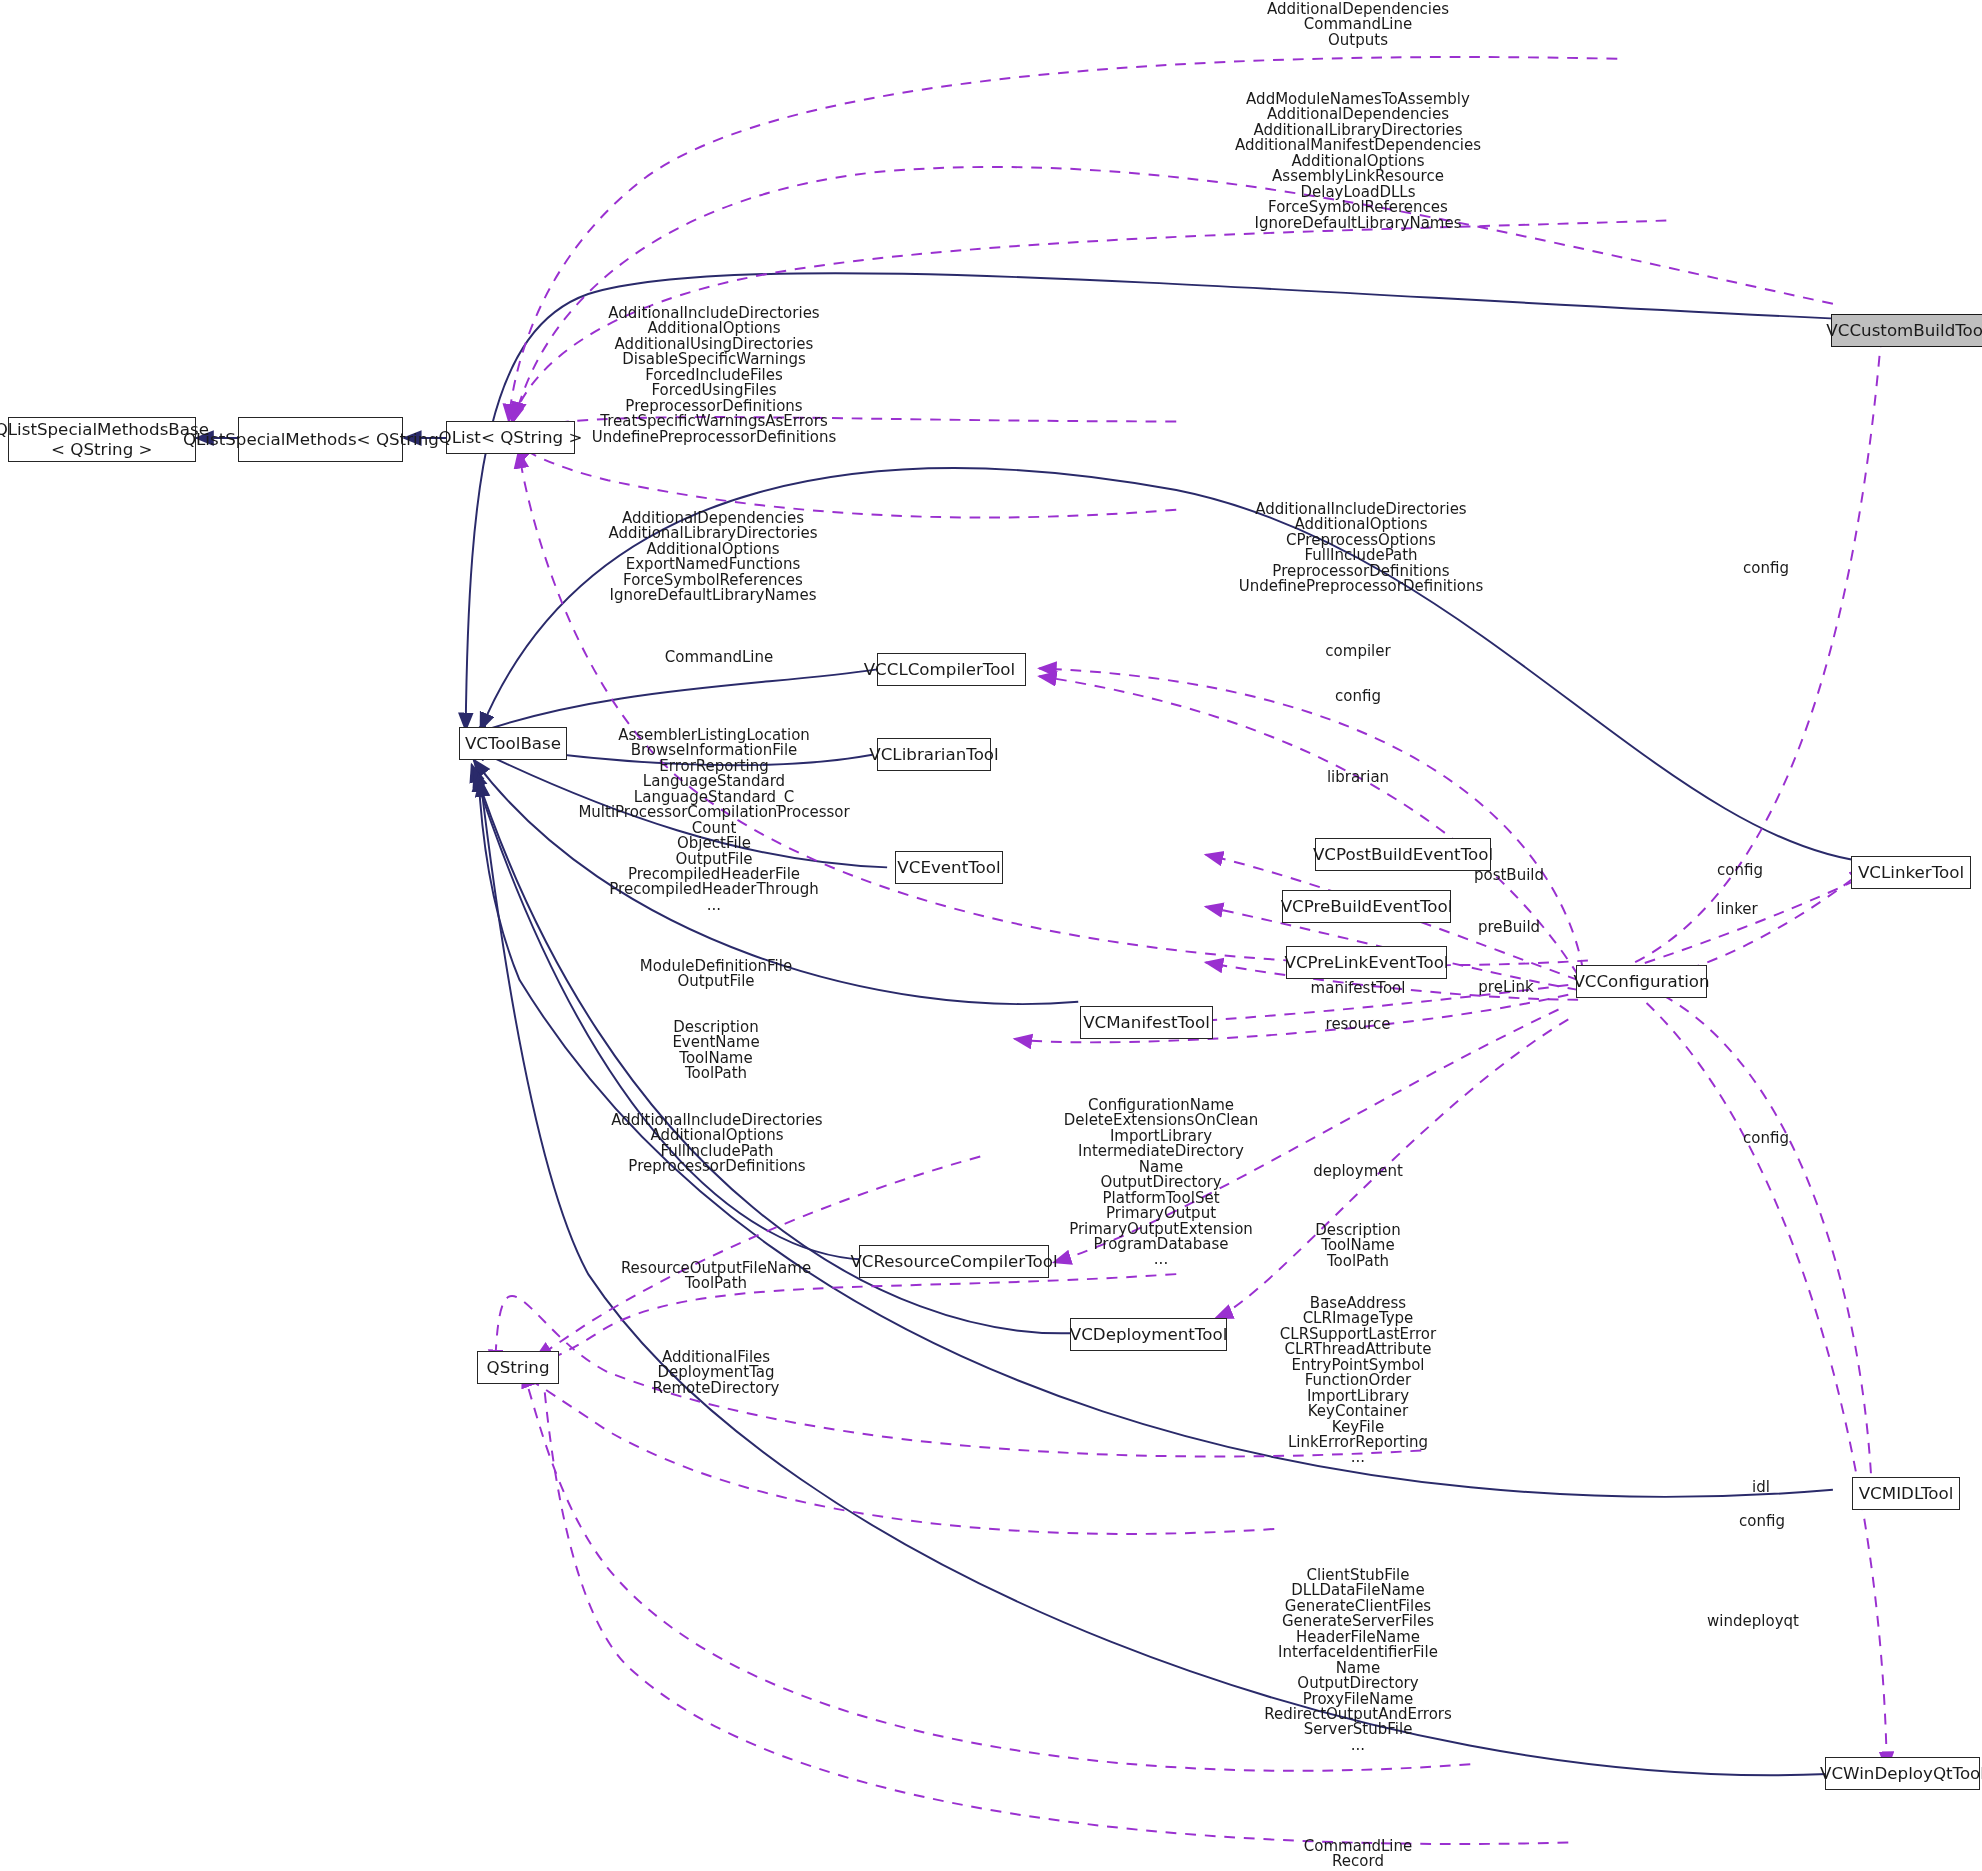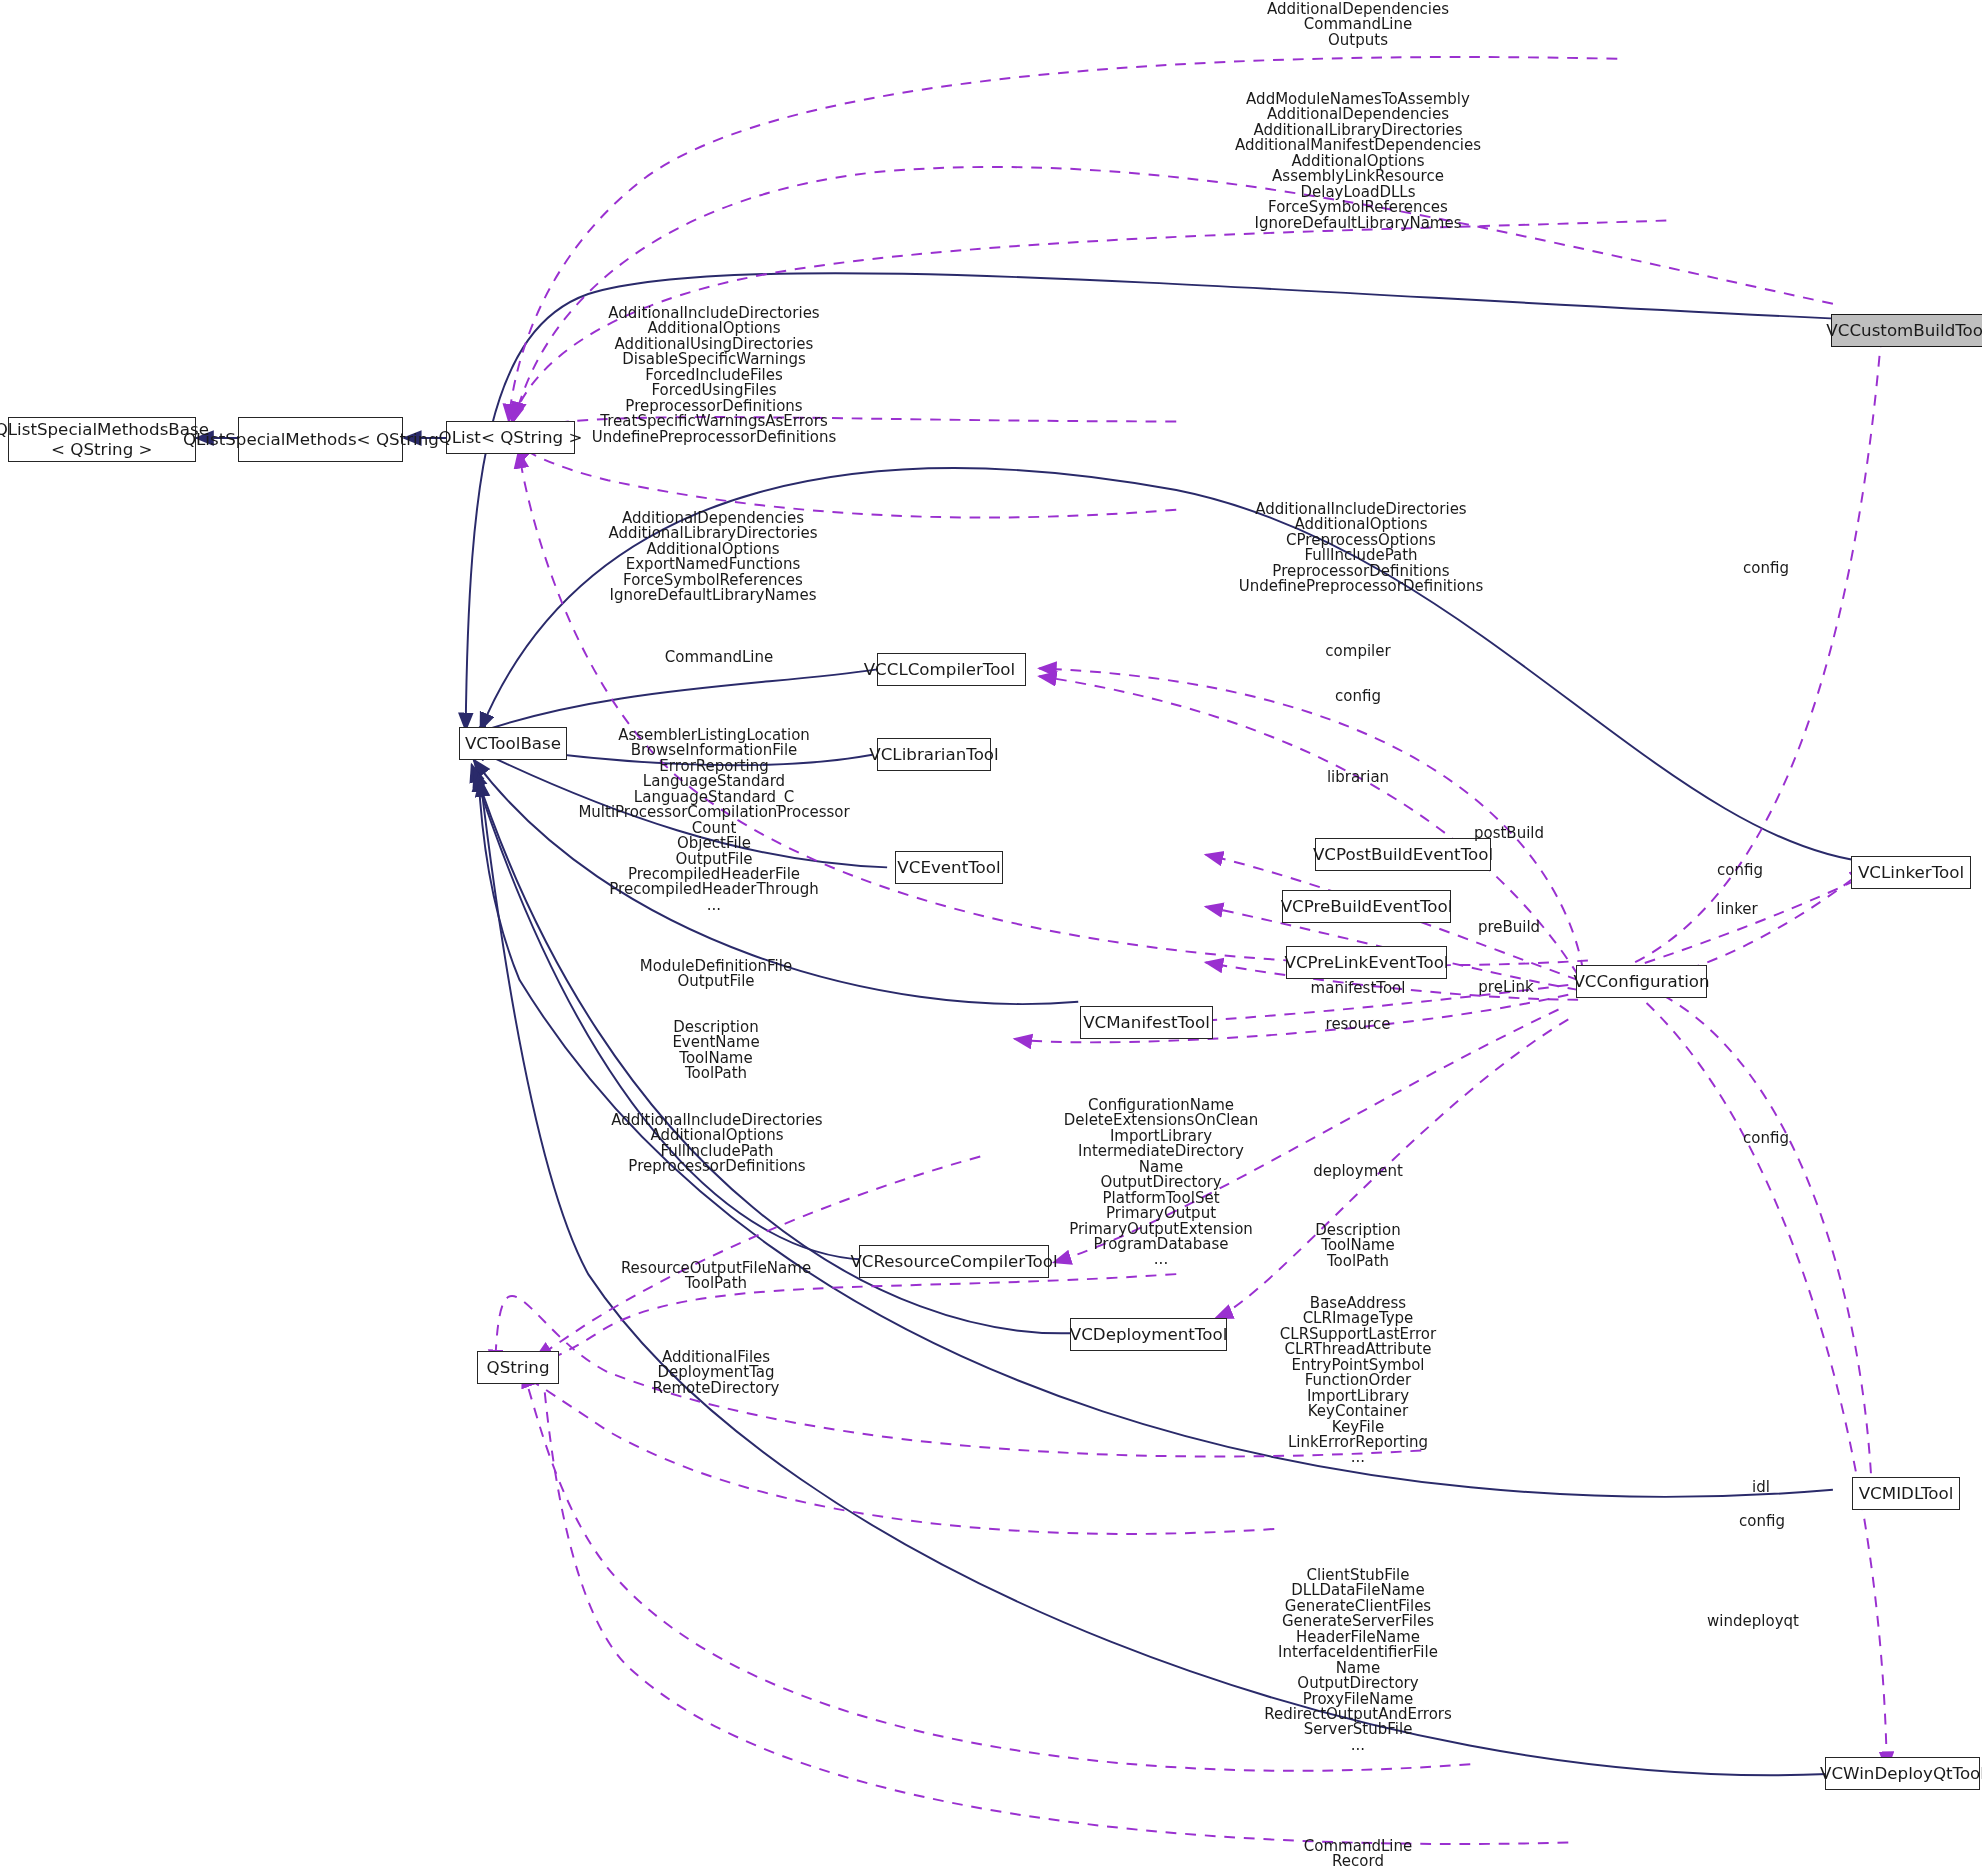--- a/index.html
+++ b/index.html
@@ -276,21 +276,21 @@
 Record</div>
 
   <div class="elabel" style="left:1766px;top:561px;">config</div>
 
   <div class="elabel" style="left:1358px;top:644px;">compiler</div>
 
   <div class="elabel" style="left:1358px;top:689px;">config</div>
 
   <div class="elabel" style="left:1358px;top:770px;">librarian</div>
 
-  <div class="elabel" style="left:1509px;top:826px;">postBuild</div>
+  <div class="elabel" style="left:1509px;top:868px;">postBuild</div>
 
   <div class="elabel" style="left:1740px;top:863px;">config</div>
 
   <div class="elabel" style="left:1509px;top:920px;">preBuild</div>
 
   <div class="elabel" style="left:1737px;top:902px;">linker</div>
 
   <div class="elabel" style="left:1506px;top:980px;">preLink</div>
 
   <div class="elabel" style="left:1358px;top:981px;">manifestTool</div>

